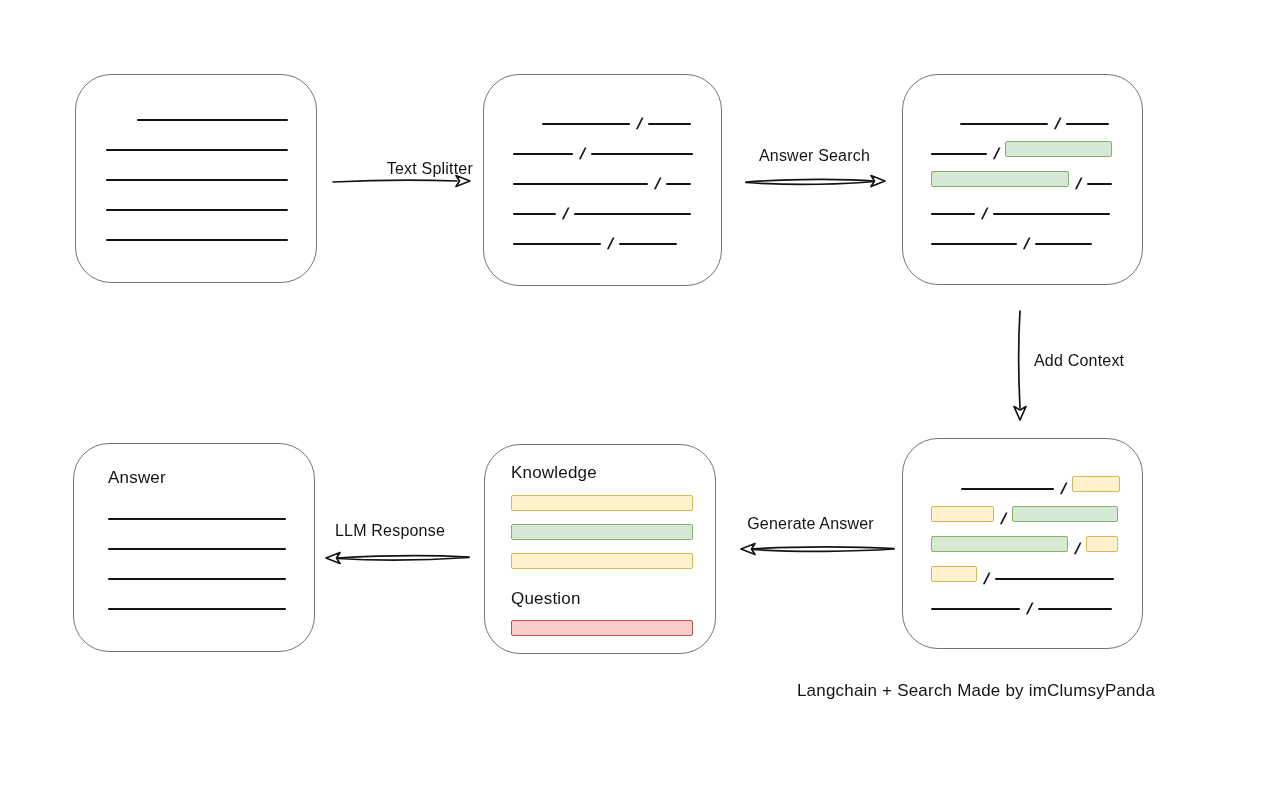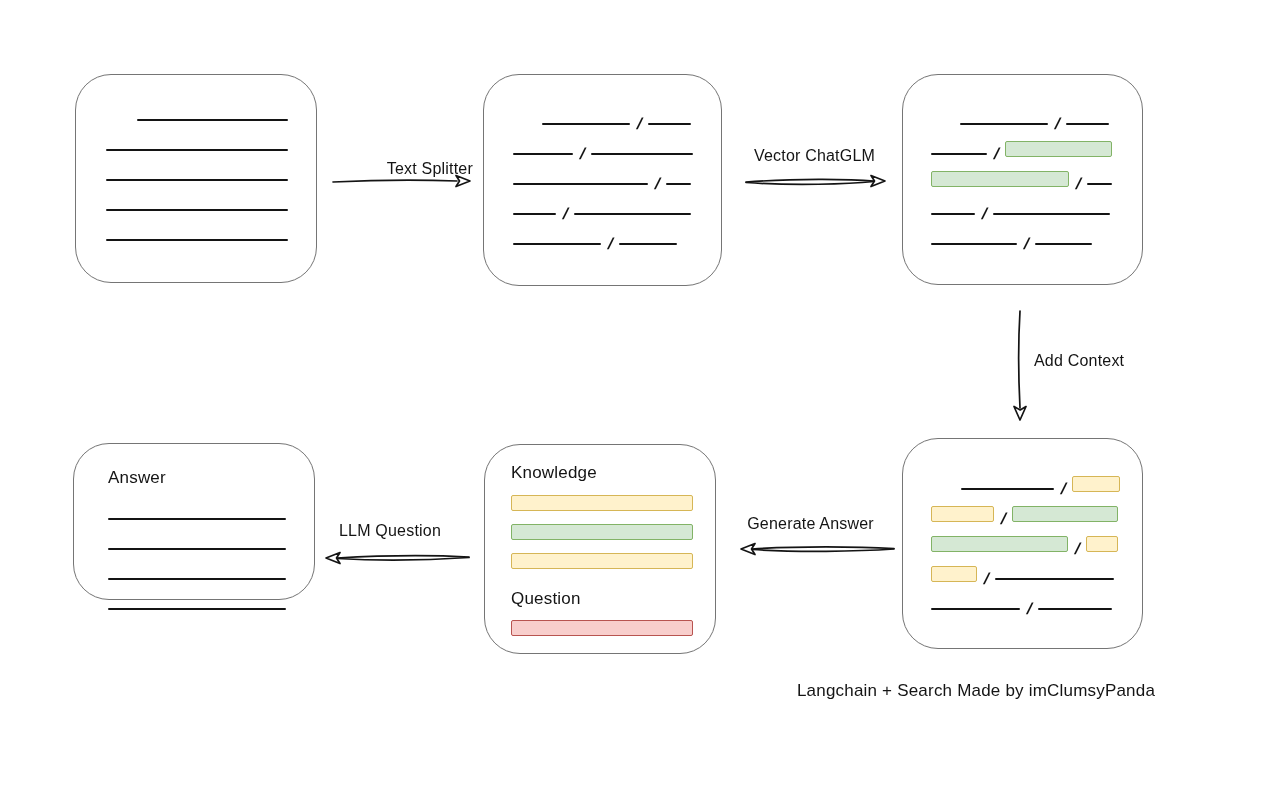--- a/index.html
+++ b/index.html
@@ -91,21 +91,21 @@
           <span class="seg line" style="width: 117px;"></span>
         </div>
         <div class="seg-row">
           <span class="seg line" style="width: 88px;"></span>
           <span class="slash">/</span>
           <span class="seg line" style="width: 58px;"></span>
         </div>
       </div>
   </div>
 
-  <div class="arrow-label" style="left:742px; top:147px; width:145px;">Vector ChatGLM</div>
+  <div class="arrow-label" style="left:742px; top:147px; width:145px;">Answer Search</div>
   <svg class="arrow" style="left:744px; top:169px;" width="144" height="24">
     <path d="M2,13 C 50,9.5 105,10 130,12"></path>
     <path d="M2,13.5 C 50,17 105,15 130,12.5"></path>
     <path class="head" d="M127,6.5 L141,12 L127,17.5 L130.5,12 Z"></path>
   </svg>
 
   <div class="node" style="left:902px; top:74px; width:241px; height:211px;">
     <div class="matches-pad">
         <div class="seg-row">
           <span class="seg line" style="width: 88px; margin-left: 29px;"></span>
@@ -186,28 +186,28 @@
           <div class="bar green"></div>
           <div class="bar yellow"></div>
         </div>
       <div class="box-label q-label">Question</div>
       <div>
           <div class="bar red"></div>
         </div>
     </div>
   </div>
 
-  <div class="arrow-label" style="left:325px; top:522px; width:130px;">LLM Question</div>
+  <div class="arrow-label" style="left:325px; top:522px; width:130px;">LLM Response</div>
   <svg class="arrow" style="left:321px; top:546px;" width="152" height="24">
     <path d="M16,12 C 60,9.5 110,9 148,11"></path>
     <path d="M16,12.5 C 60,15 110,14 148,11.5"></path>
     <path class="head" d="M19,6.5 L5,12 L19,17.5 L15.5,12 Z"></path>
   </svg>
 
-  <div class="node" style="left:73px; top:443px; width:242px; height:157px;">
+  <div class="node" style="left:73px; top:443px; width:242px; height:209px;">
     <div class="answer-pad">
       <div class="box-label">Answer</div>
       <div class="answer-lines">
           <div class="hline" style="width: 178px;"></div>
           <div class="hline" style="width: 178px;"></div>
           <div class="hline" style="width: 178px;"></div>
           <div class="hline" style="width: 178px;"></div>
         </div>
     </div>
   </div>

